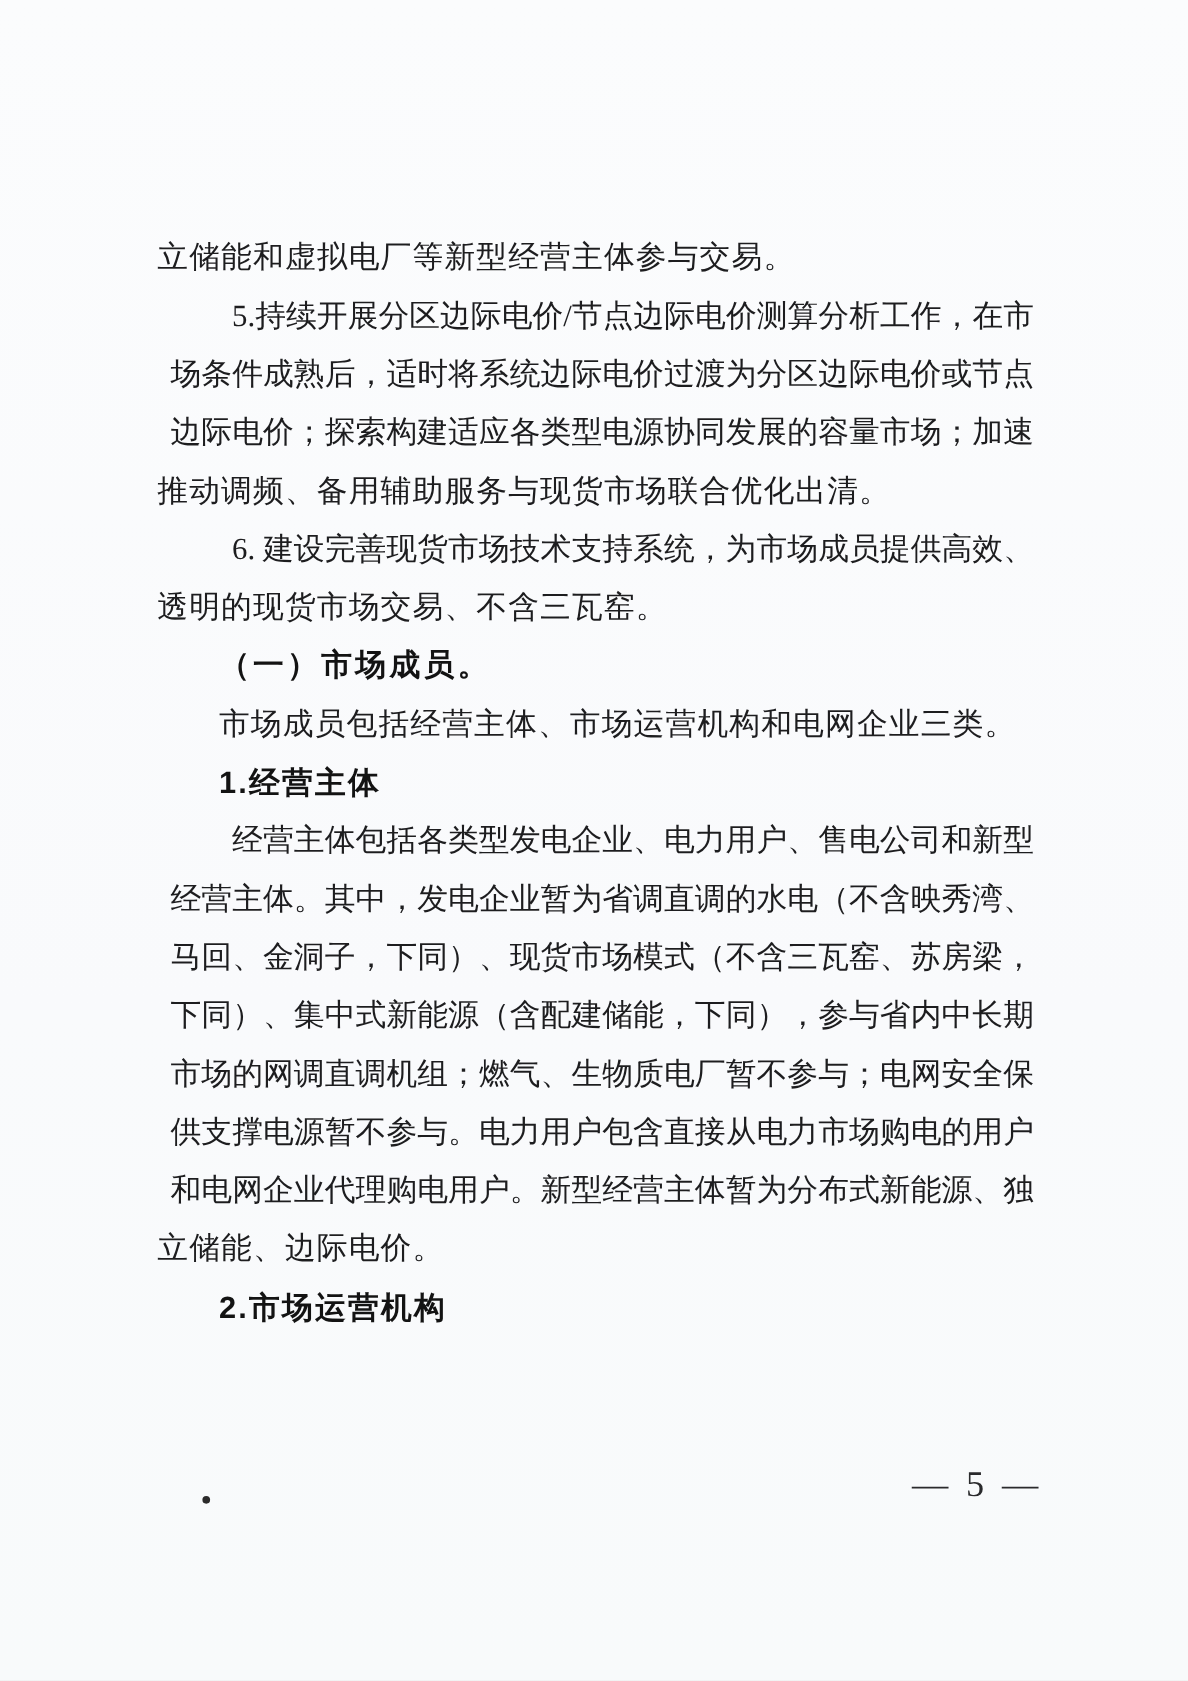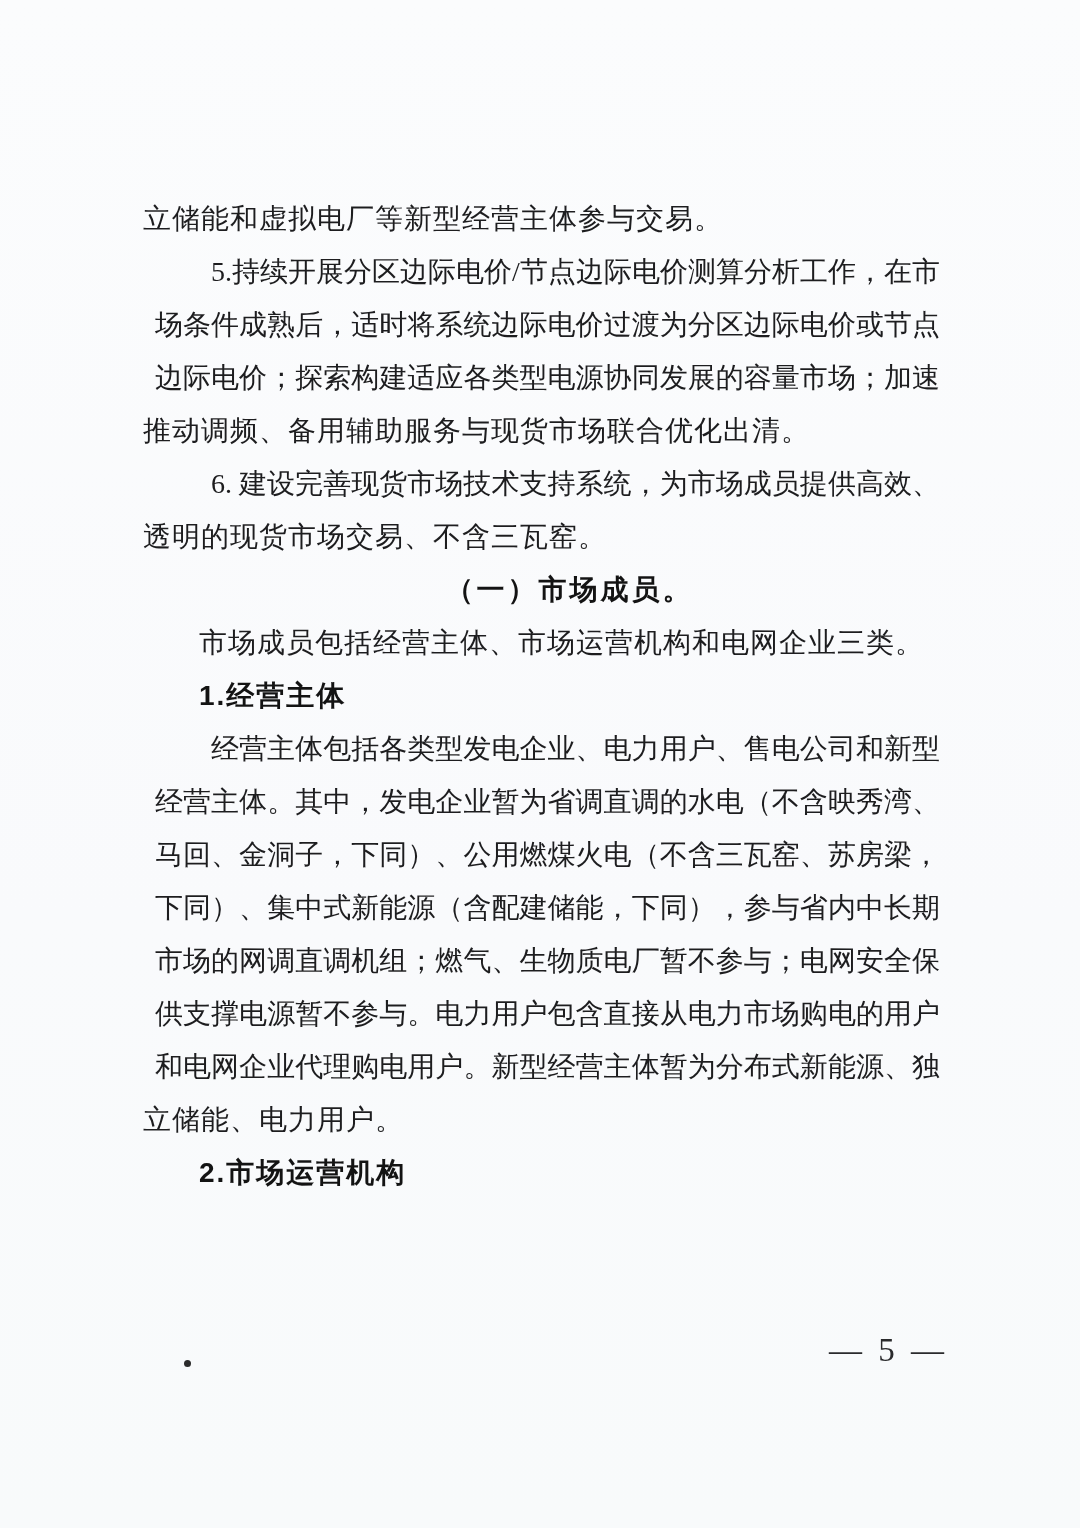--- a/index.html
+++ b/index.html
@@ -4,35 +4,35 @@
 <style>
   html,body{margin:0;padding:0;background:#e8e8e8;}
   .page{
     position:relative;
     width:1080px;height:1528px;
     background:linear-gradient(180deg,#fbfcfd 0%,#f9fafc 60%,#f8fafb 100%);
     font-family:"Liberation Serif","DejaVu Serif",serif;
     color:#1d1d1f;
     overflow:hidden;
   }
-  .textblock{position:absolute;left:143px;top:192px;width:797px;}
+  .textblock{position:absolute;left:143px;top:208px;width:797px;}
   .ln{
     font-size:28px;
     line-height:53px;
     height:53px;
     color:#1d1d1f;
   }
   .j{text-align:justify;text-align-last:justify;margin-left:12px;}
   .ind{text-indent:2em;}
   .left{letter-spacing:1px;}
   .hei{
     font-family:"Liberation Sans","DejaVu Sans",sans-serif;
     font-weight:700;color:#131313;letter-spacing:2px;
   }
-  .kai{font-weight:700;color:#131313;letter-spacing:3px;text-align:center;}
+  .kai{font-weight:700;color:#131313;letter-spacing:3px;}
   .footer{
     position:absolute;top:1332px;right:132px;
     font-size:33px;color:#2a2a2c;letter-spacing:4px;
     font-family:"Liberation Serif","DejaVu Serif",serif;
   }
   .stray-dot{
     position:absolute;left:184px;top:1360px;
     width:7px;height:7px;background:#2b2b2b;border-radius:50%;
   }
 </style>
@@ -47,26 +47,26 @@
     <div class="ln j">场条件成熟后，适时将系统边际电价过渡为分区边际电价或节点</div>
     <div class="ln j">边际电价；探索构建适应各类型电源协同发展的容量市场；加速</div>
     <div class="ln left">推动调频、备用辅助服务与现货市场联合优化出清。</div>
     <div class="ln ind j">6. 建设完善现货市场技术支持系统，为市场成员提供高效、</div>
     <div class="ln left">透明的现货市场交易、不含三瓦窑。</div>
     <div class="ln ind kai">（一）市场成员。</div>
     <div class="ln ind left">市场成员包括经营主体、市场运营机构和电网企业三类。</div>
     <div class="ln ind hei">1.经营主体</div>
     <div class="ln ind j">经营主体包括各类型发电企业、电力用户、售电公司和新型</div>
     <div class="ln j">经营主体。其中，发电企业暂为省调直调的水电（不含映秀湾、</div>
-    <div class="ln j">马回、金洞子，下同）、公用燃煤火电（不含三瓦窑、苏房梁，</div>
+    <div class="ln j">马回、金洞子，下同）、现货市场模式（不含三瓦窑、苏房梁，</div>
     <div class="ln j">下同）、集中式新能源（含配建储能，下同），参与省内中长期</div>
     <div class="ln j">市场的网调直调机组；燃气、生物质电厂暂不参与；电网安全保</div>
     <div class="ln j">供支撑电源暂不参与。电力用户包含直接从电力市场购电的用户</div>
     <div class="ln j">和电网企业代理购电用户。新型经营主体暂为分布式新能源、独</div>
-    <div class="ln left">立储能、电力用户。</div>
+    <div class="ln left">立储能、边际电价。</div>
     <div class="ln ind hei">2.市场运营机构</div>
   </div>
 
   <div class="stray-dot"></div>
 
   <div class="footer">— 5 —</div>
 
 </div>
 
 </body></html>

